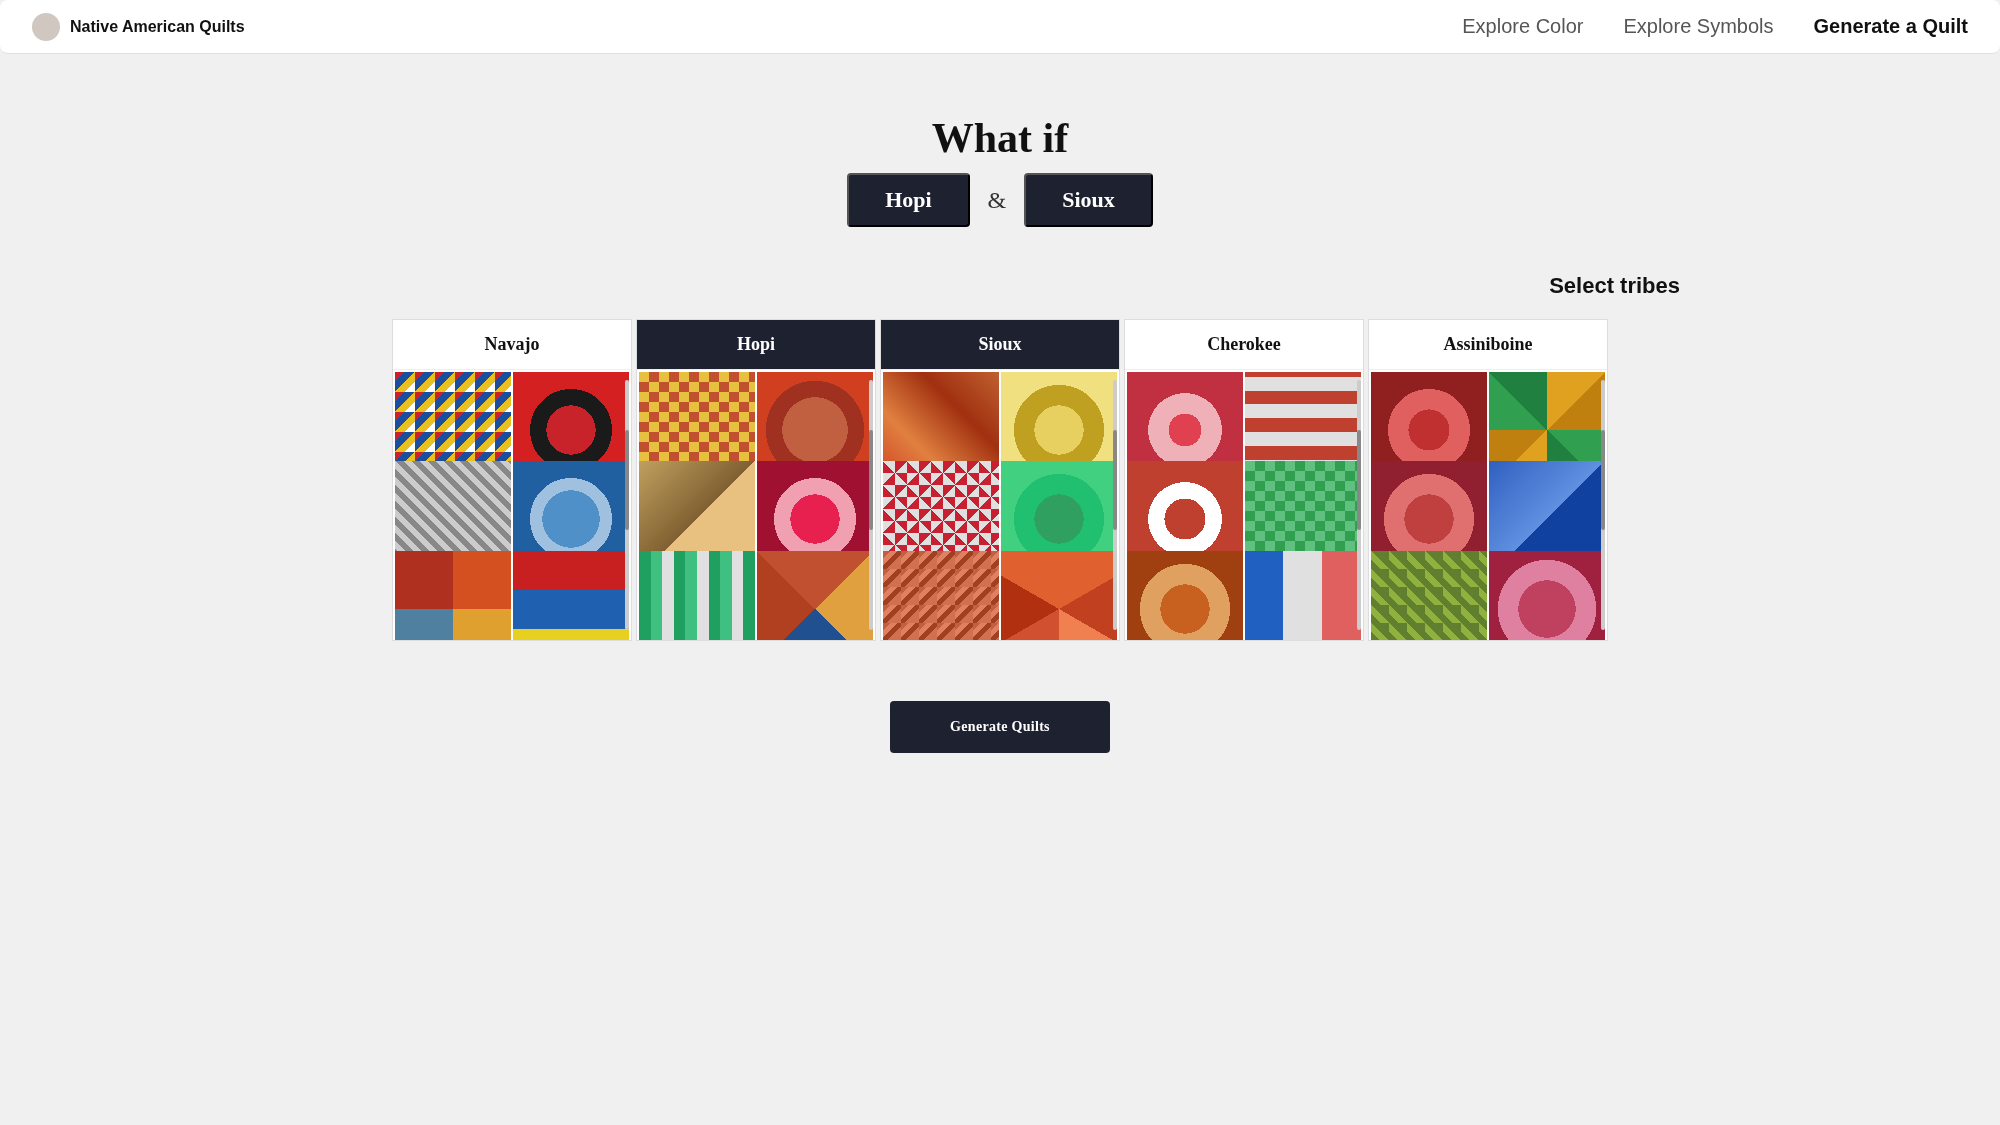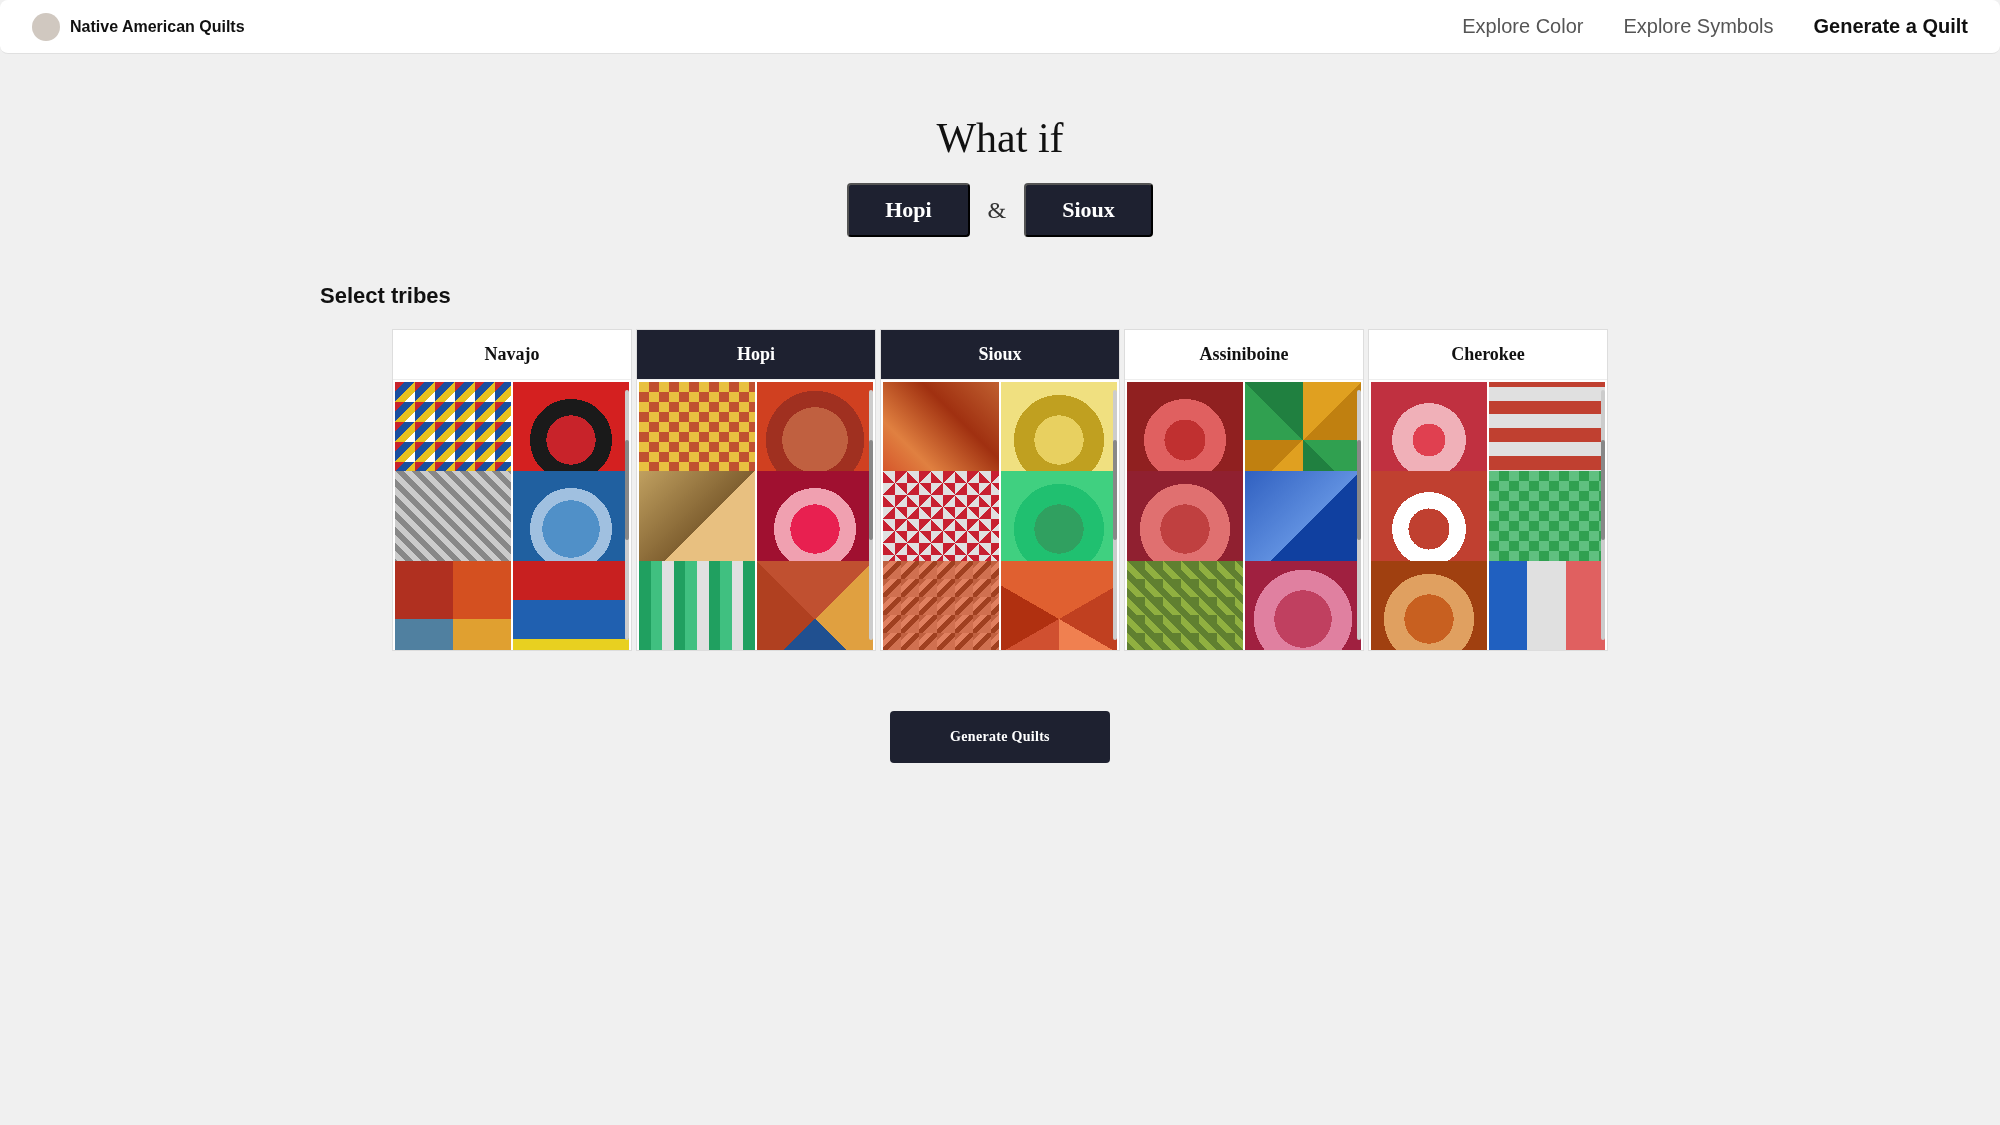--- a/index.html
+++ b/index.html
@@ -52,23 +52,23 @@
       color: #111;
     }
 
     
     .hero {
       text-align: center;
       padding: 60px 20px 30px;
     }
     .hero-what-if {
       font-size: 42px;
-      font-weight: 400;
-      color: #111;
-      margin-bottom: 21px;
+      font-weight: 700;
+      color: #111;
+      margin-bottom: 11px;
     }
     .hero-tribes-row {
       display: flex;
       align-items: center;
       justify-content: center;
       gap: 18px;
       margin-bottom: 16px;
     }
     .tribe-badge {
       background: #1e2130;
@@ -98,21 +98,21 @@
       margin-bottom: 40px;
     }
 
     
     .select-tribes-section {
       padding: 0 20px 40px;
       max-width: 1400px;
       margin: 0 auto;
     }
     .select-tribes-title {
-      text-align: left;
+      text-align: right;
       font-size: 22px;
       font-weight: 700;
       font-family: sans-serif;
       margin-bottom: 20px;
       color: #111;
     }
 
     
     .tribes-row {
       display: flex;
@@ -302,47 +302,47 @@
         <div class="quilt-cell qp16"></div>
         <div class="quilt-cell qp17"></div>
         <div class="quilt-cell qp18"></div>
         <div class="scroll-indicator">
           <div class="scroll-thumb"></div>
         </div>
       </div>
     </div>
 
     <div class="tribe-col">
+      <div class="tribe-col-header">Cherokee</div>
+      <div class="tribe-col-images">
+        <div class="quilt-cell qp21"></div>
+        <div class="quilt-cell qp22"></div>
+        <div class="quilt-cell qp19"></div>
+        <div class="quilt-cell qp24"></div>
+        <div class="quilt-cell qp25"></div>
+        <div class="quilt-cell qp26"></div>
+        <div class="scroll-indicator">
+          <div class="scroll-thumb"></div>
+        </div>
+      </div>
+    </div>
+
+    <div class="tribe-col">
       <div class="tribe-col-header">Assiniboine</div>
       <div class="tribe-col-images">
         <div class="quilt-cell qp27"></div>
         <div class="quilt-cell qp28"></div>
         <div class="quilt-cell qp29"></div>
         <div class="quilt-cell qp30"></div>
         <div class="quilt-cell qp31"></div>
         <div class="quilt-cell qp32"></div>
         <div class="scroll-indicator">
           <div class="scroll-thumb"></div>
         </div>
       </div>
     </div>
 
-    <div class="tribe-col">
-      <div class="tribe-col-header">Cherokee</div>
-      <div class="tribe-col-images">
-        <div class="quilt-cell qp21"></div>
-        <div class="quilt-cell qp22"></div>
-        <div class="quilt-cell qp19"></div>
-        <div class="quilt-cell qp24"></div>
-        <div class="quilt-cell qp25"></div>
-        <div class="quilt-cell qp26"></div>
-        <div class="scroll-indicator">
-          <div class="scroll-thumb"></div>
-        </div>
-      </div>
-    </div>
-
   </div>
 </section>
 
 <div class="generate-section">
   <button class="generate-btn">Generate Quilts</button>
 </div>
 
 </body></html>

